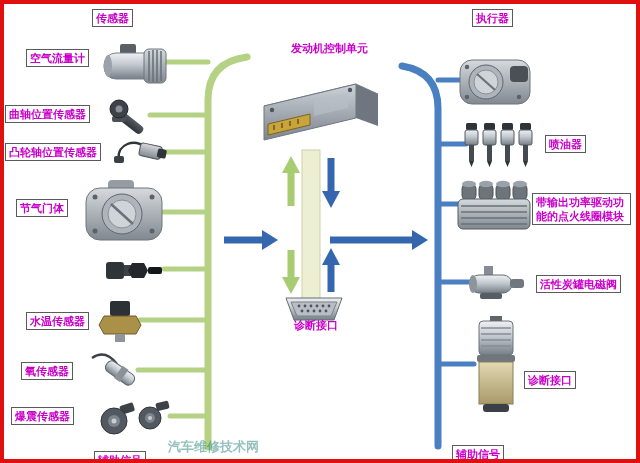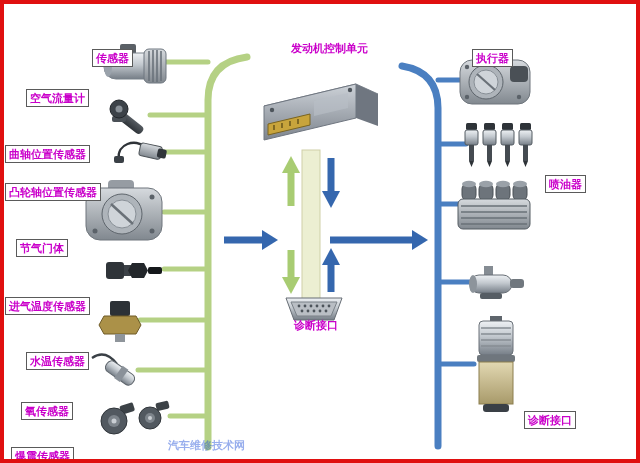--- a/index.html
+++ b/index.html
@@ -4,24 +4,24 @@
 <style>
   * { margin:0; padding:0; box-sizing:border-box; }
   html,body { background:#ffffff; font-family:"Liberation Sans","DejaVu Sans",sans-serif; }
   .stage { position:relative; width:640px; height:463px; background:#fff;
            border:4px solid #e01010; overflow:hidden; }
   .layer { position:absolute; left:-4px; top:-4px; width:640px; height:463px; }
   .buses { position:absolute; left:0; top:0; z-index:1; }
   .comp  { position:absolute; z-index:2; }
   .lbl   { position:absolute; z-index:3; color:#ca00ca; font-weight:bold;
            font-size:11px; line-height:14px; white-space:nowrap; }
-  .lbl.boxed { background:#ffffff; border:1px solid #5a5a5a; padding:1px 3px;margin-top:40px; }
+  .lbl.boxed { background:#ffffff; border:1px solid #5a5a5a; padding:1px 3px; }
   .lbl.wrap  { white-space:normal; }
-  .watermark { position:absolute; z-index:1; color:#1d4ed8; opacity:.45;
-               font-size:11px; font-weight:bold; }
+  .watermark { position:absolute; z-index:1; color:#0f766e; opacity:.45;
+               font-size:13px; font-weight:bold; }
 </style>
 </head>
 <body>
 
 <div class="stage">
  <div class="layer">
 
   <svg width="0" height="0" style="position:absolute">
     <defs>
       <linearGradient id="gSilver" x1="0" y1="0" x2="0" y2="1">
@@ -305,26 +305,27 @@
 
   <div class="lbl boxed" style="left:92px;top:9px">传感器</div>
   <div class="lbl boxed" style="left:472px;top:9px">执行器</div>
   <div class="lbl" style="left:291px;top:41px">发动机控制单元</div>
   <div class="lbl" style="left:294px;top:318px">诊断接口</div>
 
   <div class="lbl boxed" style="left:26px;top:49px">空气流量计</div>
   <div class="lbl boxed" style="left:5px;top:105px">曲轴位置传感器</div>
   <div class="lbl boxed" style="left:5px;top:143px">凸轮轴位置传感器</div>
   <div class="lbl boxed" style="left:16px;top:199px">节气门体</div>
-  <div class="lbl boxed" style="left:5px;top:257px">进气温度传感器</div>
   <div class="lbl boxed" style="left:26px;top:312px">水温传感器</div>
   <div class="lbl boxed" style="left:21px;top:362px">氧传感器</div>
   <div class="lbl boxed" style="left:11px;top:407px">爆震传感器</div>
   <div class="lbl boxed" style="left:94px;top:451px">辅助信号</div>
 
   <div class="lbl boxed" style="left:545px;top:135px">喷油器</div>
+  <div class="lbl boxed wrap" style="left:532px;top:193px;width:99px">带输出功率驱动功能的点火线圈模块</div>
+  <div class="lbl boxed" style="left:536px;top:275px">活性炭罐电磁阀</div>
   <div class="lbl boxed" style="left:524px;top:371px">诊断接口</div>
   <div class="lbl boxed" style="left:452px;top:445px">辅助信号</div>
 
   <div class="watermark" style="left:168px;top:438px">汽车维修技术网</div>
 
  </div>
 </div>
 
 </body></html>

